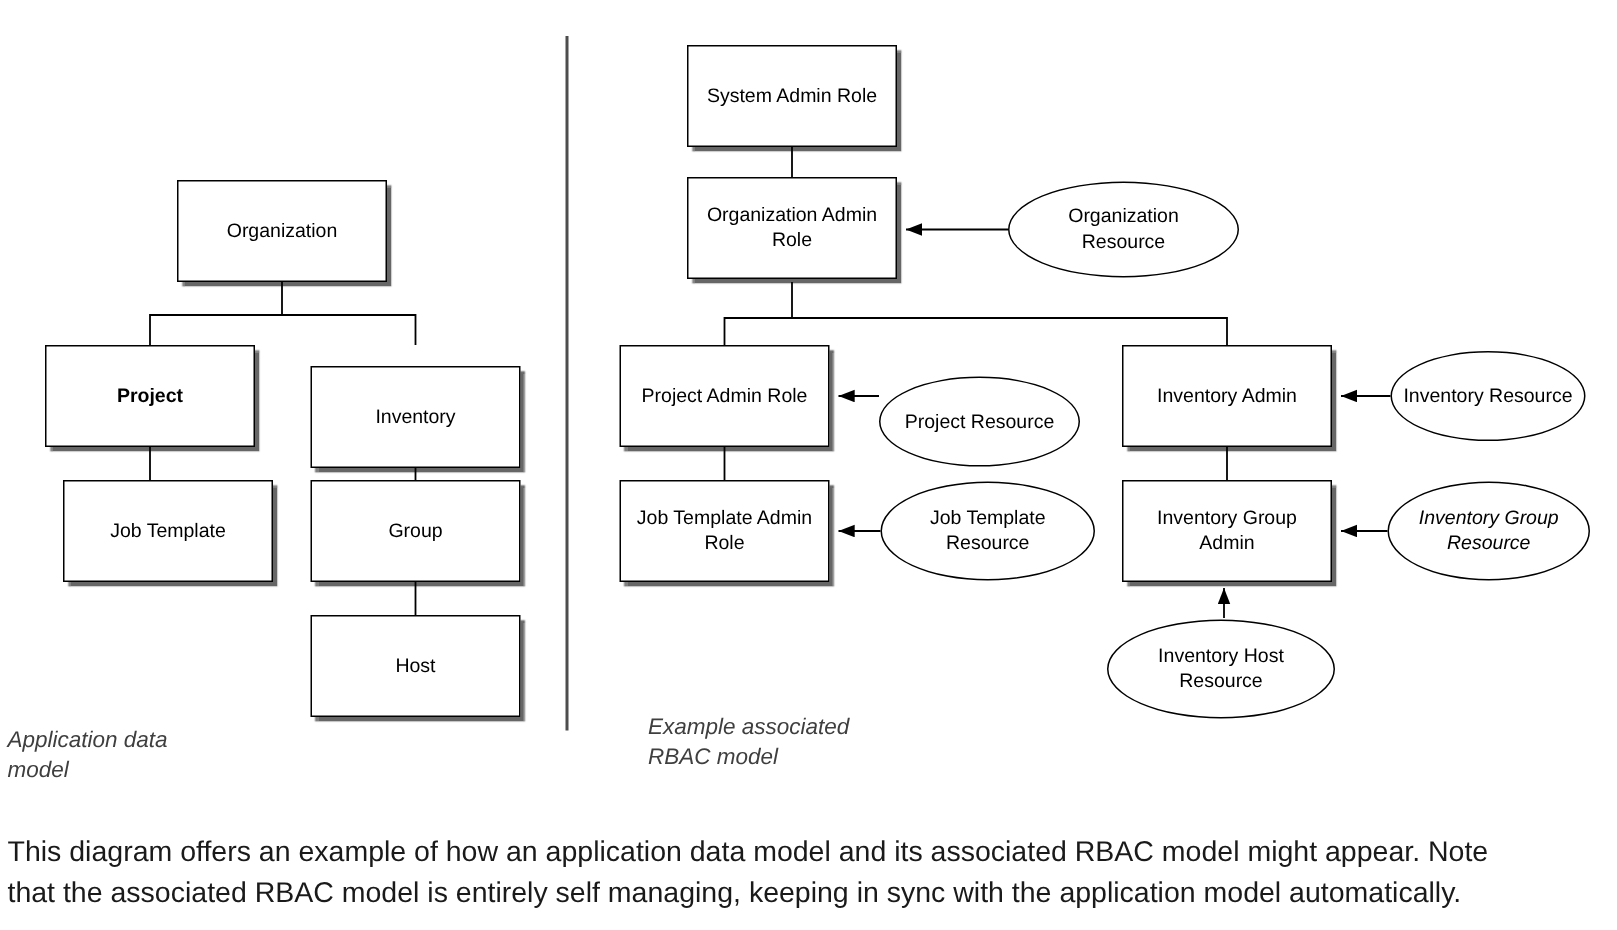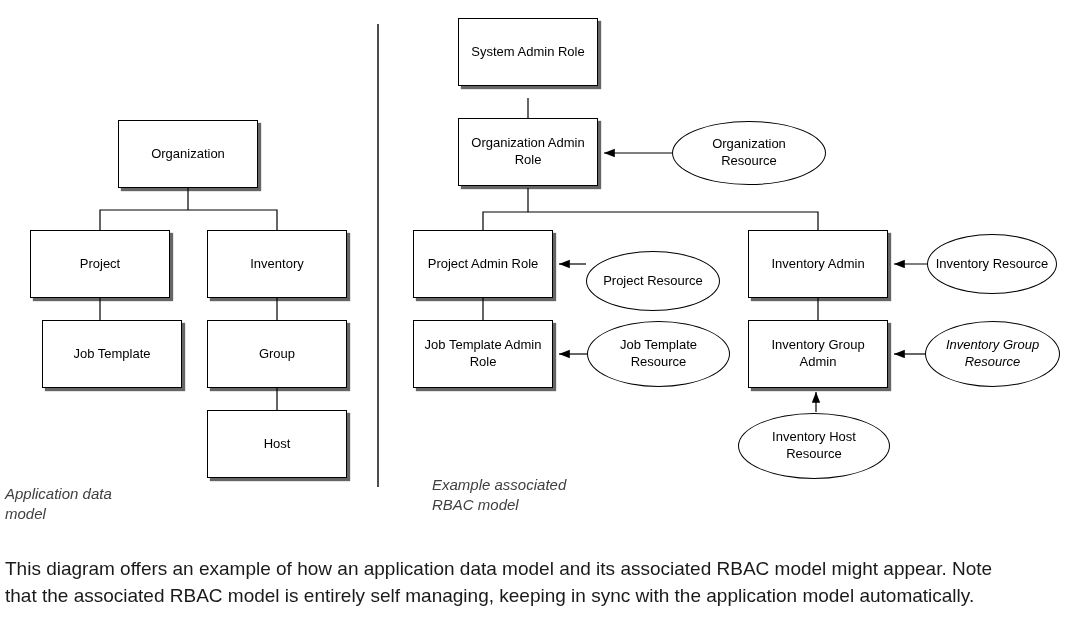--- a/index.html
+++ b/index.html
@@ -79,38 +79,38 @@
     <line x1="587" y1="354" x2="559" y2="354" stroke="#000000" stroke-width="1.2" marker-end="url(#arrow)"></line>
     <line x1="925" y1="354" x2="894" y2="354" stroke="#000000" stroke-width="1.2" marker-end="url(#arrow)"></line>
     <line x1="816" y1="412" x2="816" y2="392" stroke="#000000" stroke-width="1.2" marker-end="url(#arrow)"></line>
   </svg>
 
   <div class="divider" style="left:377px; top:24px; height:463px;"></div>
 
   <div class="node" style="left:118px; top:120px;">
     <span>Organization</span>
   </div>
-  <div class="node" style="left:30px; top:230px;">
+  <div class="node" style="left:30px; top:230px;font-weight:bold;">
     <span>Project</span>
   </div>
-  <div class="node" style="left:207px; top:230px;">
+  <div class="node" style="left:207px; top:244px;">
     <span>Inventory</span>
   </div>
   <div class="node" style="left:42px; top:320px;">
     <span>Job Template</span>
   </div>
   <div class="node" style="left:207px; top:320px;">
     <span>Group</span>
   </div>
   <div class="node" style="left:207px; top:410px;">
     <span>Host</span>
   </div>
   <div class="panel-label" style="left:5px; top:484px; width:135px;">Application data model</div>
 
-  <div class="node" style="left:458px; top:18px;">
+  <div class="node" style="left:458px; top:30px;">
     <span>System Admin Role</span>
   </div>
   <div class="node" style="left:458px; top:118px;">
     <span>Organization Admin Role</span>
   </div>
   <div class="node" style="left:413px; top:230px;">
     <span>Project Admin Role</span>
   </div>
   <div class="node" style="left:748px; top:230px;">
     <span>Inventory Admin</span>

